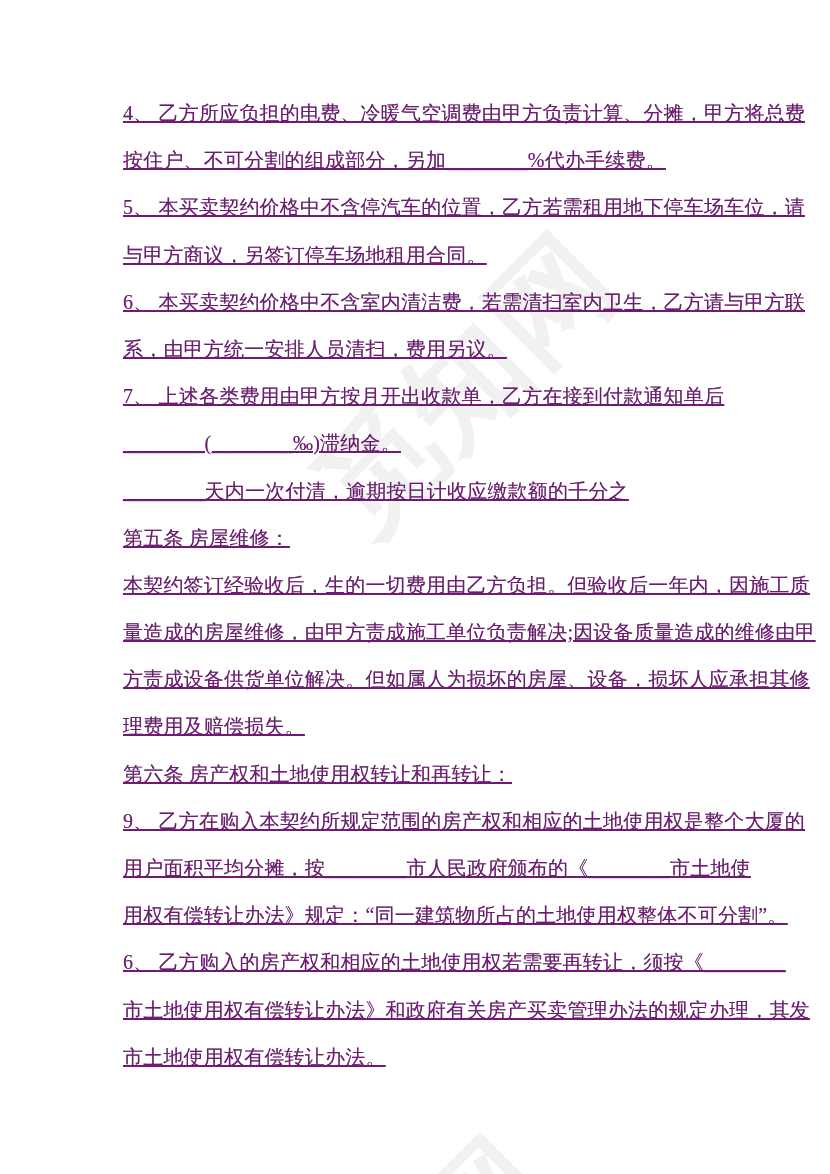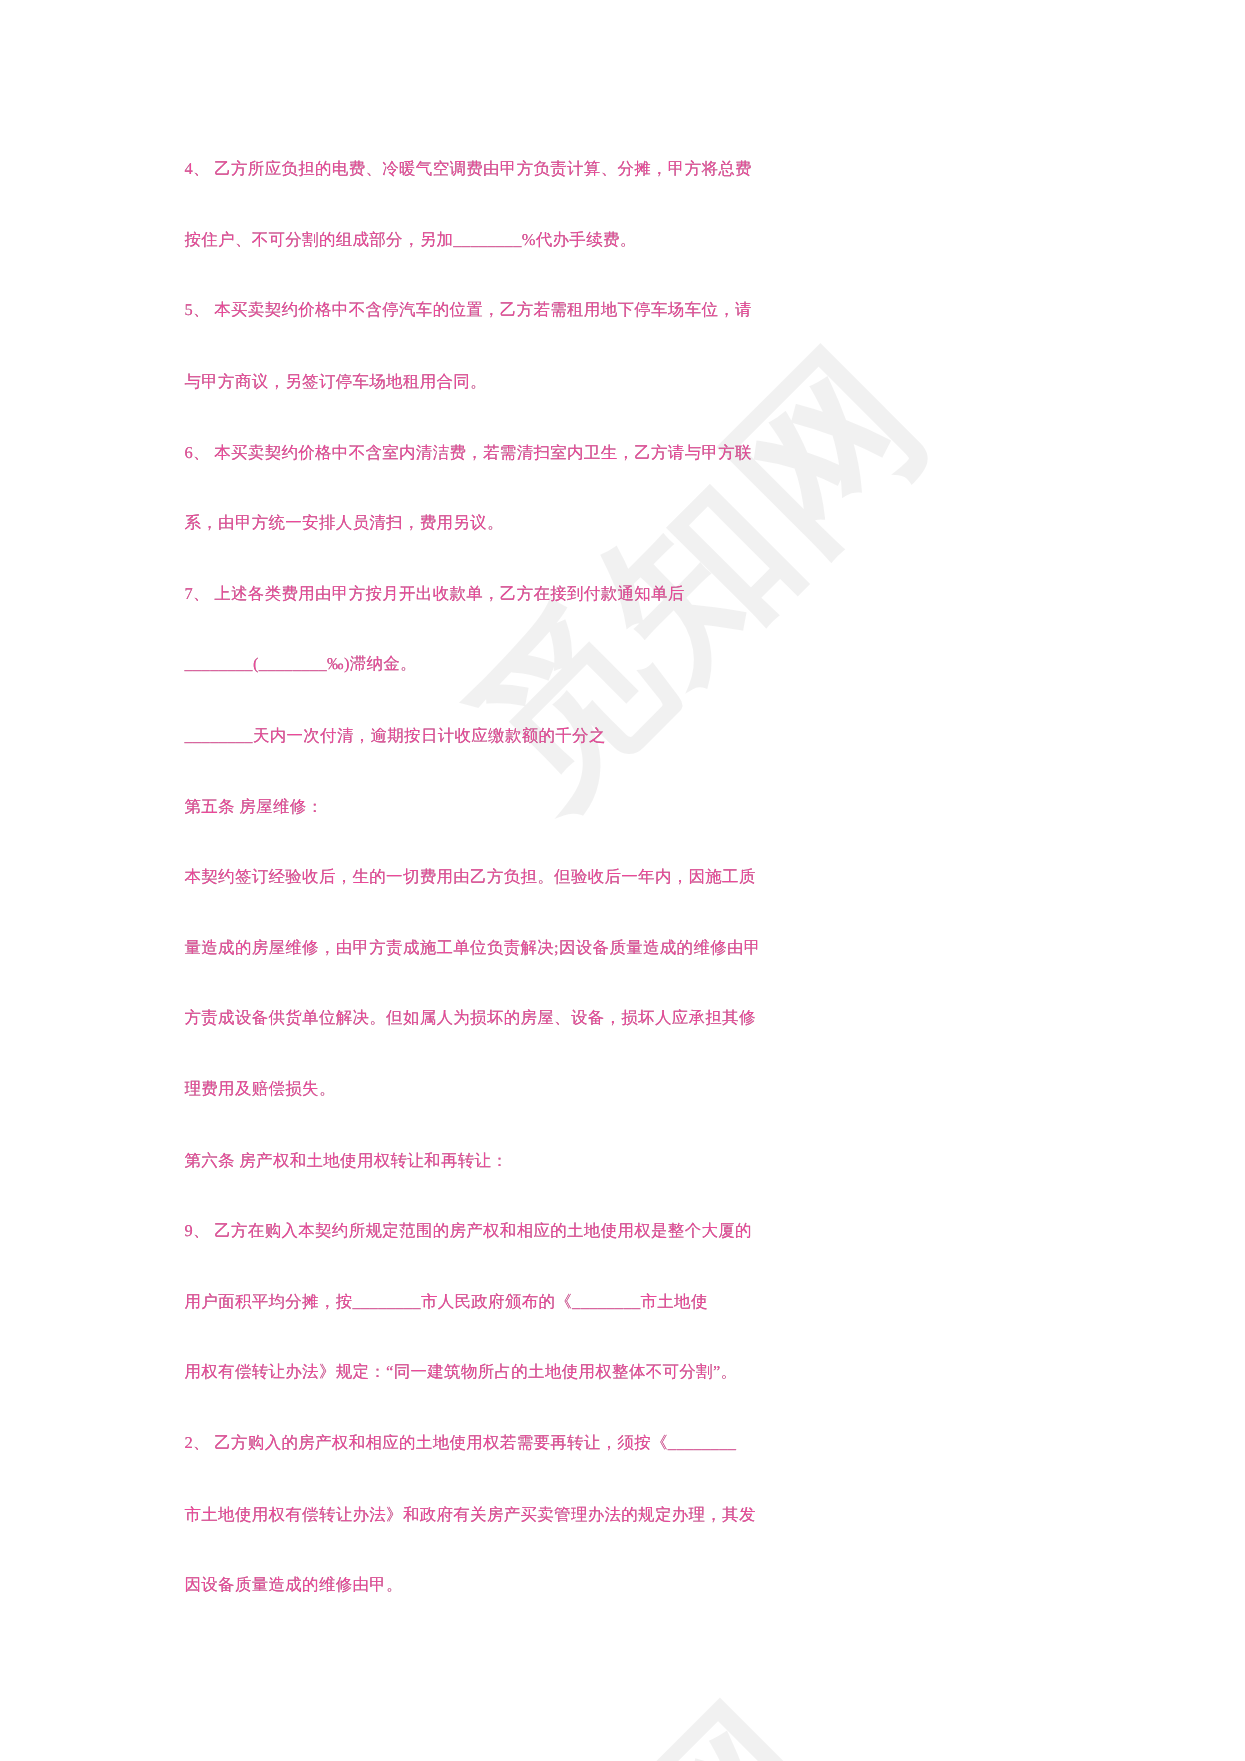--- a/index.html
+++ b/index.html
@@ -21,25 +21,26 @@
     width: 612px;
     z-index: 2;
   }
   .para {
     margin: 0;
     padding: 0;
   }
   .line {
     height: 47.2px;
     line-height: 47.2px;
-    font-size: 11px;
-    color: #ec4899;
+    font-size: 20px;
+    color: #701a75;
     letter-spacing: 0.2px;
     white-space: nowrap;
     text-shadow: 0 0 0.4px rgba(46,46,46,0.55);
+    text-decoration: underline;
   }
   .watermark {
     position: absolute;
     z-index: 1;
     transform: translate(-50%, -50%) rotate(-45deg);
     font-family: "Liberation Sans", "DejaVu Sans", sans-serif;
     font-weight: 700;
     font-size: 118px;
     letter-spacing: 2px;
     color: rgba(0, 0, 0, 0.055);
@@ -102,19 +103,19 @@
       <div class="line">第六条 房产权和土地使用权转让和再转让：</div>
     </div>
 
     <div class="para">
       <div class="line">9、 乙方在购入本契约所规定范围的房产权和相应的土地使用权是整个大厦的</div>
       <div class="line">用户面积平均分摊，按________市人民政府颁布的《________市土地使</div>
       <div class="line">用权有偿转让办法》规定：“同一建筑物所占的土地使用权整体不可分割”。</div>
     </div>
 
     <div class="para">
-      <div class="line">2、 乙方购入的房产权和相应的土地使用权若需要再转让，须按《________</div>
+      <div class="line">6、 乙方购入的房产权和相应的土地使用权若需要再转让，须按《________</div>
       <div class="line">市土地使用权有偿转让办法》和政府有关房产买卖管理办法的规定办理，其发</div>
-      <div class="line">因设备质量造成的维修由甲。</div>
+      <div class="line">市土地使用权有偿转让办法。</div>
     </div>
 
   </div>
 </div>
 
 </body></html>

